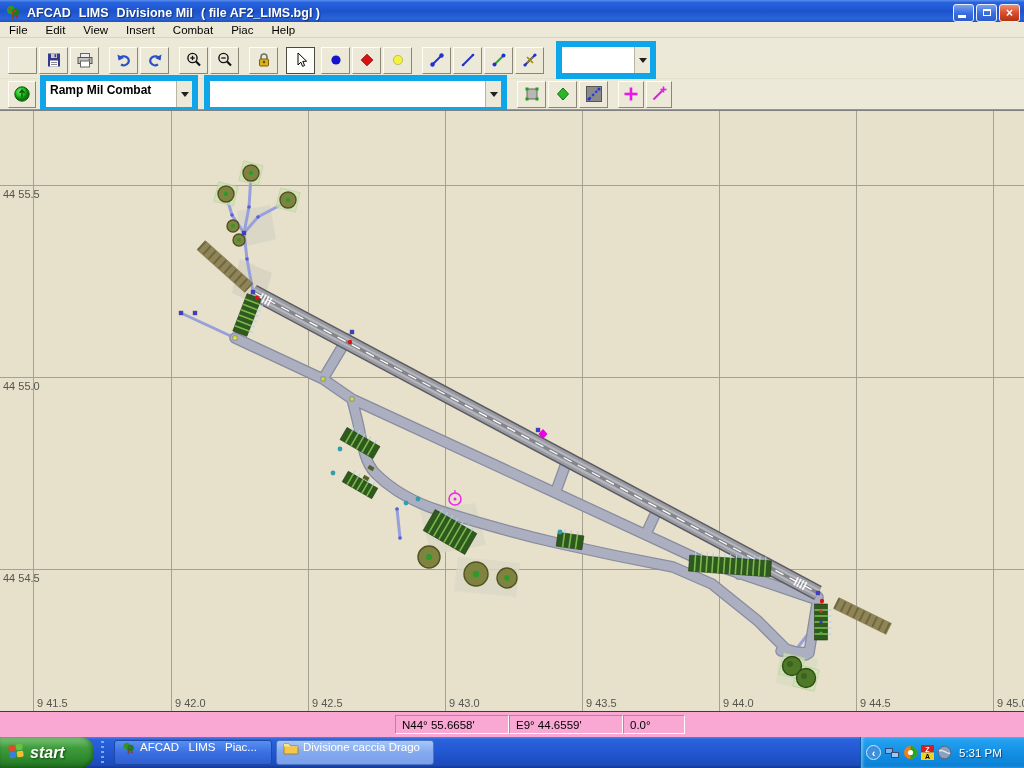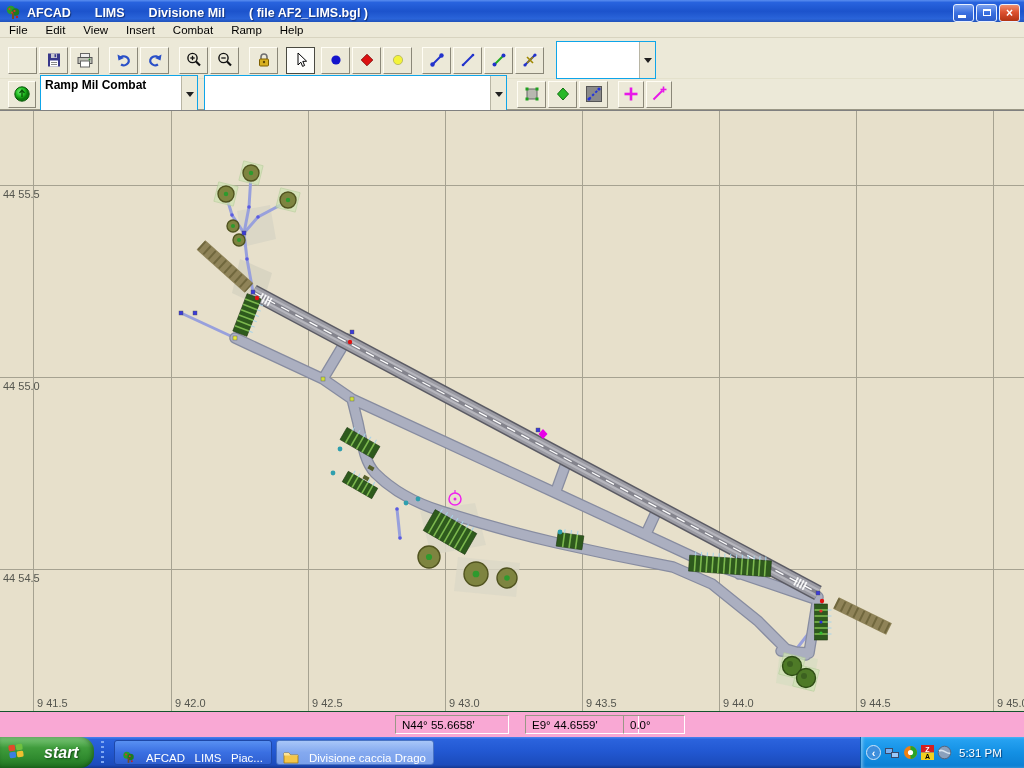--- a/index.html
+++ b/index.html
@@ -4,21 +4,21 @@
 <style>
   * { margin:0; padding:0; box-sizing:border-box; }
   html,body { width:1024px; height:768px; overflow:hidden; }
   body { font-family:"Liberation Sans", sans-serif; background:#ECE9D8; }
   .screen { position:relative; width:1024px; height:768px; }
 
   
   .titlebar { position:absolute; left:0; top:0; width:1024px; height:25px;
     background:linear-gradient(180deg,#5A8EF0 0%,#2863DE 10%,#1C53CC 45%,#2A64D9 75%,#17429E 100%);
     display:flex; align-items:center; padding:0 4px; color:#fff; }
-  .title-seg { font-size:12.5px; font-weight:bold; text-shadow:1px 1px 1px #10307a; margin-left:24px; white-space:pre; }
+  .title-seg { font-size:12.5px; font-weight:bold; text-shadow:1px 1px 1px #10307a; margin-left:8px; white-space:pre; }
   .title-seg.first { margin-left:5px; }
   .winbtns { margin-left:auto; display:flex; gap:2px; }
   .wbtn { width:21px; height:18px; border-radius:3px; border:1px solid #e8f0ff;
     background:linear-gradient(180deg,#7da2ee 0%,#3a6fe0 50%,#2d5cc8 100%);
     color:#fff; font-size:12px; font-weight:bold; display:flex; align-items:center; justify-content:center; position:relative; }
   .wbtn.close { background:linear-gradient(180deg,#ef9070 0%,#dd5230 45%,#b23312 100%); }
   .glyph-min { position:absolute; left:4px; bottom:3px; width:8px; height:3px; background:#fff; }
   .glyph-restore { width:8px; height:7px; border:1px solid #fff; border-top:2px solid #fff; background:transparent; }
 
   
@@ -28,49 +28,49 @@
 
   
   .toolbar { position:absolute; left:0; width:1024px; background:#ECE9D8; display:flex; align-items:center; }
   .tb1 { top:42px; height:37px; border-bottom:1px solid #e4e1cc; }
   .tb2 { top:79px; height:31px; border-bottom:1px solid #9a9786; }
   .tbtn { width:29px; height:27px; background:#ECE9D8; border:1px solid;
     border-color:#fffdf4 #8a8778 #8a8778 #fffdf4; display:flex; align-items:center; justify-content:center;
     margin-left:2px; padding:0; }
   .tbtn.checked { background:#fdfdfa; border:1px solid #4a4a42; }
   .gap6 { width:6px; } .gap8 { width:8px; } .gap4 { width:4px; }
-  .combo { height:38px; display:flex; border:1px solid #0ea5e9; background:#fff;justify-content:center; }
+  .combo { height:38px; display:flex; border:6px solid #0ea5e9; background:#fff;justify-content:center; }
   .combo-field { flex:1; font-size:12px; font-weight:bold; padding:2px 4px; white-space:nowrap; overflow:hidden; }
   .combo-arrow { width:16px; background:#ECE9D8; border-left:1px solid #b8b5a4; display:flex; align-items:center; justify-content:center; }
   .combo-arrow:after { content:""; border:4px solid transparent; border-top:5px solid #202020; margin-top:5px; }
   .c1 { width:100px; margin-left:6px; } .c2 { width:158px; } .c3 { width:303px; }
 
   
   .map { position:absolute; left:0; top:110px; width:1024px; height:601px; background:#E7E0CB; border-top:1px solid #808080; }
   .map svg { display:block; }
   .grid-label { font-size:11px; fill:#55564f; }
 
   
   .statusbar { position:absolute; left:0; top:711px; width:1024px; height:26px; background:#f9a8d4;
     border-top:1px solid #14532d; }
   .spanel { position:absolute; top:3px; height:19px; border:1px solid; border-color:#9a9786 #ffffff #ffffff #9a9786;
     font-size:11.5px; color:#000; padding:3px 4px 0 6px; white-space:nowrap; }
-  .p1 { left:395px; width:114px; } .p2 { left:525px; width:114px; } .p3 { left:623px; width:62px; }
+  .p1 { left:395px; width:114px; } .p2 { left:509px; width:114px; } .p3 { left:623px; width:62px; }
 
   
   .taskbar { position:absolute; left:0; top:737px; width:1024px; height:31px;
     background:linear-gradient(180deg,#4a83ef 0%,#2b63dd 8%,#2258d2 45%,#1c4bbb 90%,#15378f 100%); }
   .startbtn { position:absolute; left:0; top:0; width:94px; height:31px; border-radius:0 14px 14px 0;
     background:linear-gradient(180deg,#7fca7c 0%,#3f9c3c 35%,#2f8a2e 70%,#1e6e1e 100%);
-    display:flex; align-items:center; gap:19px; padding-left:8px;
+    display:flex; align-items:center; gap:5px; padding-left:8px;
     color:#fff; font-size:16px; font-weight:bold; font-style:italic; text-shadow:1px 1px 2px #114411;
     box-shadow:inset -2px 0 4px rgba(0,40,0,.4); }
   .ql-handle { position:absolute; left:101px; top:4px; width:5px; height:23px;
     background:repeating-linear-gradient(180deg,#7fa7f2 0 2px,transparent 2px 5px); width:3px; }
-  .taskbtn { position:absolute; top:3px; height:25px; border-radius:3px; display:flex; align-items:flex-end; gap:10px;
+  .taskbtn { position:absolute; top:3px; height:25px; border-radius:3px; display:flex; align-items:flex-start; gap:4px;
     padding:0 6px; color:#fff; font-size:11.5px; }
   .taskbtn .tlabel { white-space:pre; overflow:hidden; text-overflow:ellipsis; }
   .t1 { left:114px; width:158px; background:linear-gradient(180deg,#5890f2 0%,#3a6fe2 50%,#2f5fd0 100%);
     border:1px solid #1e48a8; }
   .t2 { left:276px; width:158px; background:linear-gradient(180deg,#a8c6f8 0%,#84a9ef 50%,#7aa0ea 100%);
     border:1px solid #4a74c4; }
   .tray { position:absolute; right:0; top:0; width:164px; height:31px;
     background:linear-gradient(180deg,#2aa5f4 0%,#1390e4 50%,#0b7ed2 100%);
     border-left:1px solid #0a5ea8; box-shadow:inset 2px 0 3px rgba(255,255,255,.35);
     display:flex; align-items:center; gap:3px; padding-left:5px; }
@@ -112,21 +112,21 @@
         </div>
     </div>
   </div>
 
   <div class="menubar">
     <span class="menu-item">File</span>
     <span class="menu-item">Edit</span>
     <span class="menu-item">View</span>
     <span class="menu-item">Insert</span>
     <span class="menu-item">Combat</span>
-    <span class="menu-item">Ramp</span>
+    <span class="menu-item">Piac</span>
     <span class="menu-item">Help</span>
   </div>
 
   <div class="toolbar tb1">
     <span class="gap6"></span>
     <button class="tbtn">
       <svg width="18" height="18" viewBox="0 0 18 18"></svg>
         <span></span>
         <path d="M2,5 h5 l1.5,2 h4 v2 h-10.5 z" fill="#f5d58a" stroke="#8a6a10" stroke-width="1">
         <path d="M2,14 L4.5,8 H16 L13.5,14 Z" fill="#f8d060" stroke="#8a6a10" stroke-width="1">

